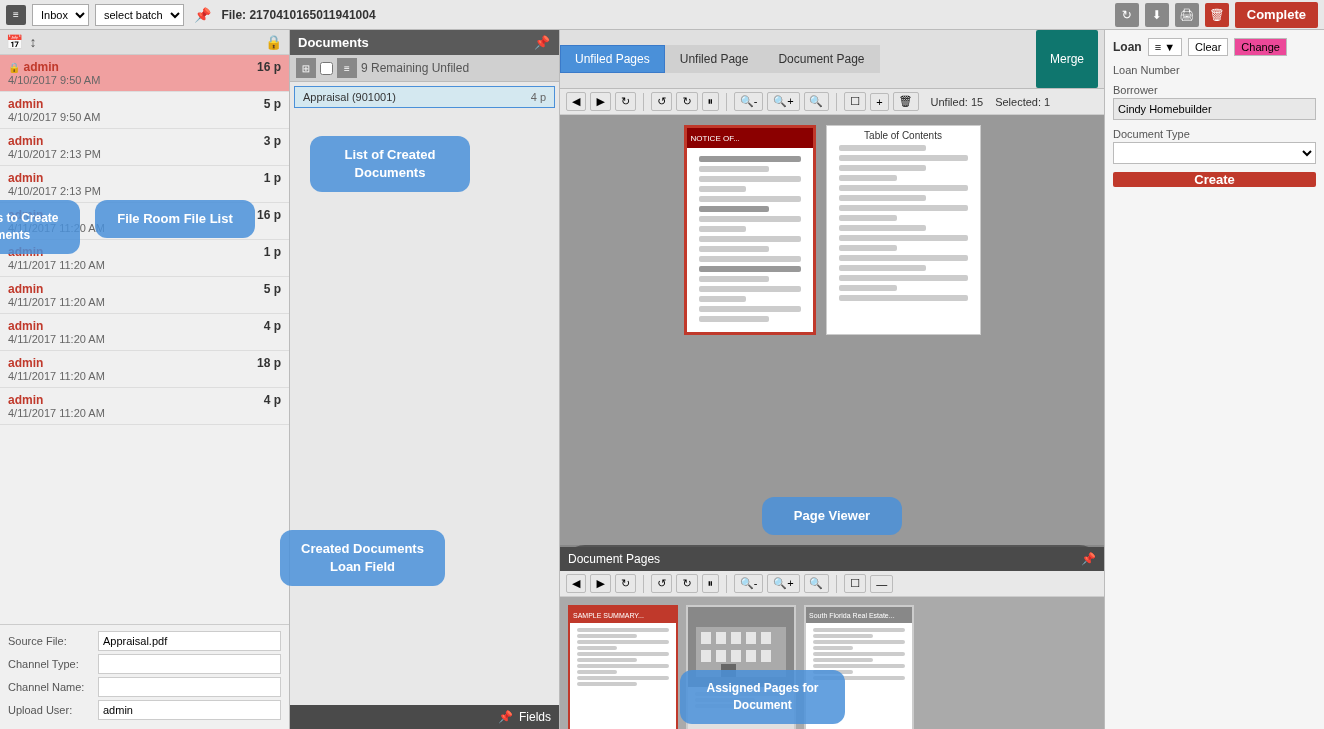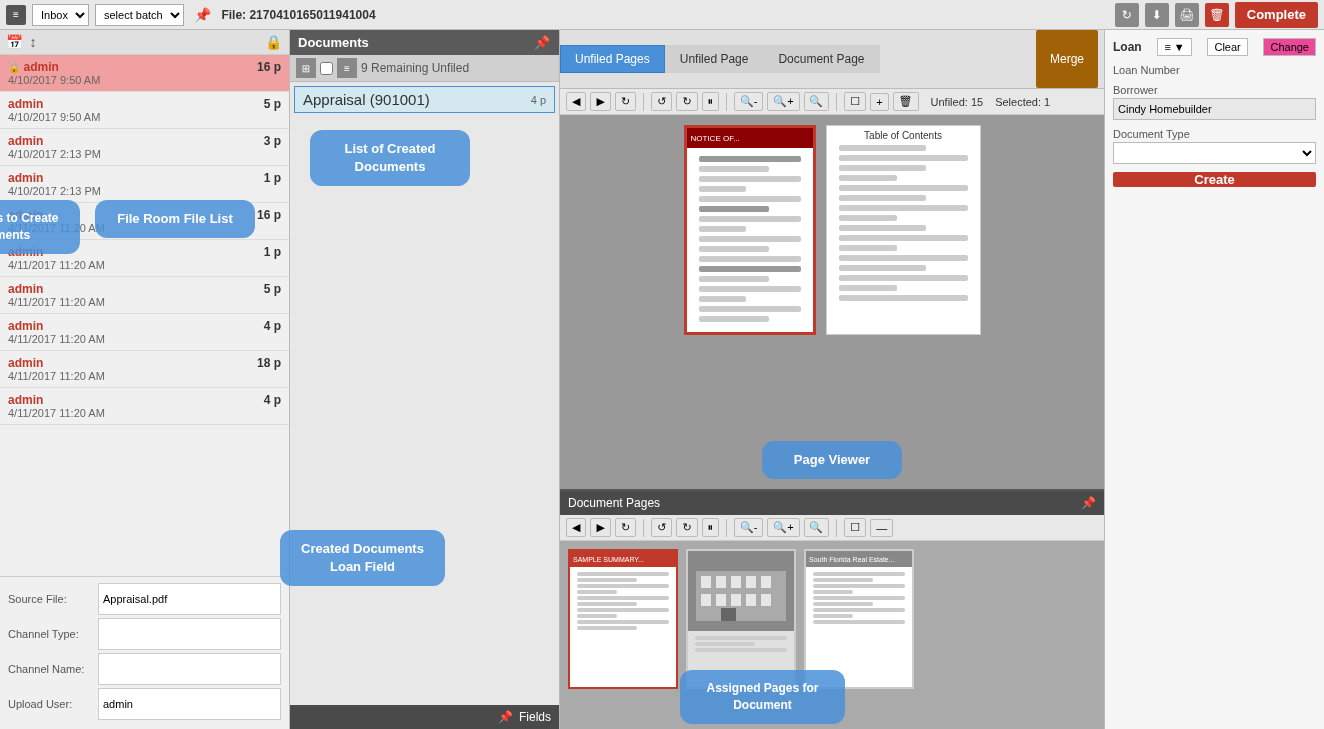--- a/index.html
+++ b/index.html
@@ -30,74 +30,74 @@
     .file-list { flex: 1; overflow-y: auto; }
     .file-item { padding: 5px 8px; border-bottom: 1px solid #ddd; cursor: pointer; }
     .file-item.active { background: #f0a0a0; }
     .file-item .user-name { color: #c0392b; font-weight: bold; display: flex; align-items: center; gap: 3px; }
     .file-item .user-name .lock-icon { font-size: 10px; }
     .file-item .date-time { color: #666; font-size: 11px; }
     .file-item .page-count { float: right; color: #333; font-weight: bold; }
     .left-footer { border-top: 1px solid #ccc; padding: 6px 8px; background: #f0f0f0; }
     .left-footer-row { display: flex; align-items: center; margin-bottom: 3px; }
     .left-footer-label { width: 90px; color: #555; font-size: 11px; }
-    .left-footer-value { flex: 1; background: #fff; border: 1px solid #ccc; padding: 1px 4px; font-size: 11px; height: 32px; }
+    .left-footer-value { flex: 1; background: #fff; border: 1px solid #ccc; padding: 1px 4px; font-size: 11px; height: 20px; }
 
     
     .middle-panel { width: 270px; background: #e8e8e8; border-right: 1px solid #bbb; display: flex; flex-direction: column; flex-shrink: 0; }
     .middle-header { display: flex; align-items: center; padding: 5px 8px; background: #5a5a5a; color: white; font-weight: bold; font-size: 13px; }
     .middle-header .pin { margin-left: auto; color: #ccc; }
     .doc-list { flex: 1; overflow-y: auto; padding: 4px; }
     .doc-item { background: white; border: 1px solid #ccc; padding: 4px 8px; margin-bottom: 2px; cursor: pointer; display: flex; align-items: center; justify-content: space-between; }
     .doc-item.selected { background: #d4e8f0; border-color: #4a90d9; }
-    .doc-item .doc-name { font-size: 15px; color: #333; text-align: center; }
+    .doc-item .doc-name { font-size: 11px; color: #333; text-align: center; }
     .doc-item .doc-pages { font-size: 11px; color: #666; }
     .fields-bar { background: #4a4a4a; color: white; padding: 5px 8px; font-size: 12px; display: flex; align-items: center; }
     .fields-bar .pin { margin-left: auto; }
 
     
     .viewer-panel { flex: 1; display: flex; flex-direction: column; background: #888; }
 
     
     .viewer-tabs { display: flex; align-items: center; background: #e0e0e0; border-bottom: 1px solid #bbb; padding: 0; }
     .viewer-tab { padding: 6px 14px; cursor: pointer; border: 1px solid transparent; font-size: 12px; background: #d0d0d0; color: #333; }
     .viewer-tab.active { background: #4a90d9; color: white; border-color: #3a7ac9; }
-    .merge-btn { margin-left: auto; background: #a16207; color: white; border: none; padding: 22px 14px; font-size: 12px; cursor: pointer; margin-right: 6px; border-radius: 2px; }
+    .merge-btn { margin-left: auto; background: #0f766e; color: white; border: none; padding: 22px 14px; font-size: 12px; cursor: pointer; margin-right: 6px; border-radius: 2px; }
 
     
     .viewer-toolbar { display: flex; align-items: center; padding: 3px 6px; background: #e8e8e8; border-bottom: 1px solid #ccc; gap: 4px; }
     .vt-btn { background: none; border: 1px solid #bbb; padding: 2px 5px; cursor: pointer; font-size: 11px; border-radius: 2px; }
     .vt-sep { width: 1px; height: 18px; background: #bbb; margin: 0 3px; }
     .vt-info { font-size: 11px; color: #333; margin-left: 8px; }
 
     
     .page-viewer { flex: 1; background: #999; overflow: hidden; display: flex; align-items: flex-start; justify-content: center; padding: 10px; gap: 10px; position: relative; }
     .page-thumb { background: white; border: 1px solid #ccc; width: 150px; min-height: 200px; flex-shrink: 0; }
     .page-thumb.selected-page { border: 3px solid #c0392b; }
 
     
     .fake-line { height: 6px; background: #ccc; margin: 4px 8px; border-radius: 2px; }
     .fake-line.dark { background: #999; }
     .fake-line.short { width: 60%; }
     .fake-line.shorter { width: 40%; }
 
     
-    .doc-pages-section { height: 240px; display: flex; flex-direction: column; border-top: 2px solid #555; }
+    .doc-pages-section { height: 184px; display: flex; flex-direction: column; border-top: 2px solid #555; border-radius: 25px; }
     .doc-pages-header { background: #4a4a4a; color: white; padding: 5px 8px; font-size: 12px; display: flex; align-items: center; }
     .doc-pages-header .pin { margin-left: auto; }
     .doc-pages-toolbar { display: flex; align-items: center; padding: 3px 6px; background: #e8e8e8; border-bottom: 1px solid #ccc; gap: 4px; }
     .doc-pages-content { flex: 1; background: #aaa; overflow-x: auto; display: flex; align-items: flex-start; padding: 8px; gap: 8px; }
     .doc-page-thumb { background: white; border: 2px solid #c0392b; width: 110px; height: 140px; flex-shrink: 0; overflow: hidden; position: relative; }
     .doc-page-thumb.normal { border-color: #ccc; }
 
     
     .new-doc-panel { width: 220px; background: #f5f5f5; border-left: 1px solid #bbb; display: flex; flex-direction: column; flex-shrink: 0; }
     .new-doc-header { background: #4a4a4a; color: white; padding: 6px 8px; font-size: 13px; font-weight: bold; }
     .new-doc-body { padding: 8px; flex: 1; }
-    .loan-row { display: flex; align-items: center; gap: 6px; margin-bottom: 8px; justify-content: space-between; }
+    .loan-row { display: flex; align-items: center; gap: 6px; margin-bottom: 8px; }
     .loan-label { font-size: 12px; color: #333; font-weight: bold; }
     .loan-type-btn { background: white; border: 1px solid #bbb; padding: 2px 6px; font-size: 11px; cursor: pointer; }
     .loan-clear-btn { background: white; border: 1px solid #bbb; padding: 2px 6px; font-size: 11px; cursor: pointer; }
     .loan-change-btn { background: #ec4899; border: 1px solid #bbb; padding: 2px 6px; font-size: 11px; cursor: pointer; }
     .form-field { margin-bottom: 8px; }
     .form-field label { display: block; font-size: 11px; color: #555; margin-bottom: 2px; }
     .form-field input { width: 100%; height: 22px; border: 1px solid #bbb; padding: 2px 4px; font-size: 11px; background: #e8e8e8; }
     .form-field select { width: 100%; height: 22px; border: 1px solid #bbb; padding: 2px 4px; font-size: 11px; background: white; }
     .create-btn { width: 100%; background: #c0392b; color: white; border: none; padding: 0; font-size: 13px; font-weight: bold; cursor: pointer; border-radius: 2px; }
 
@@ -274,21 +274,21 @@
       <div class="doc-item selected">
         <span class="doc-name">Appraisal (901001)</span>
         <span class="doc-pages">4 p</span>
       </div>
     </div>
     <div class="fields-bar">
       <span class="pin">📌</span>
       <span style="margin-left:6px;">Fields</span>
     </div>
 
-    <div class="tooltip-bubble" style="left: 310px; top: 130px; width: 160px;">
+    <div class="tooltip-bubble" style="left: 310px; top: 136px; width: 160px;">
       List of Created Documents
     </div>
 
     <div class="tooltip-bubble" style="left: 280px; top: 530px; width: 165px;">
       Created Documents Loan Field
     </div>
   </div>
 
   <div class="viewer-panel">
 

